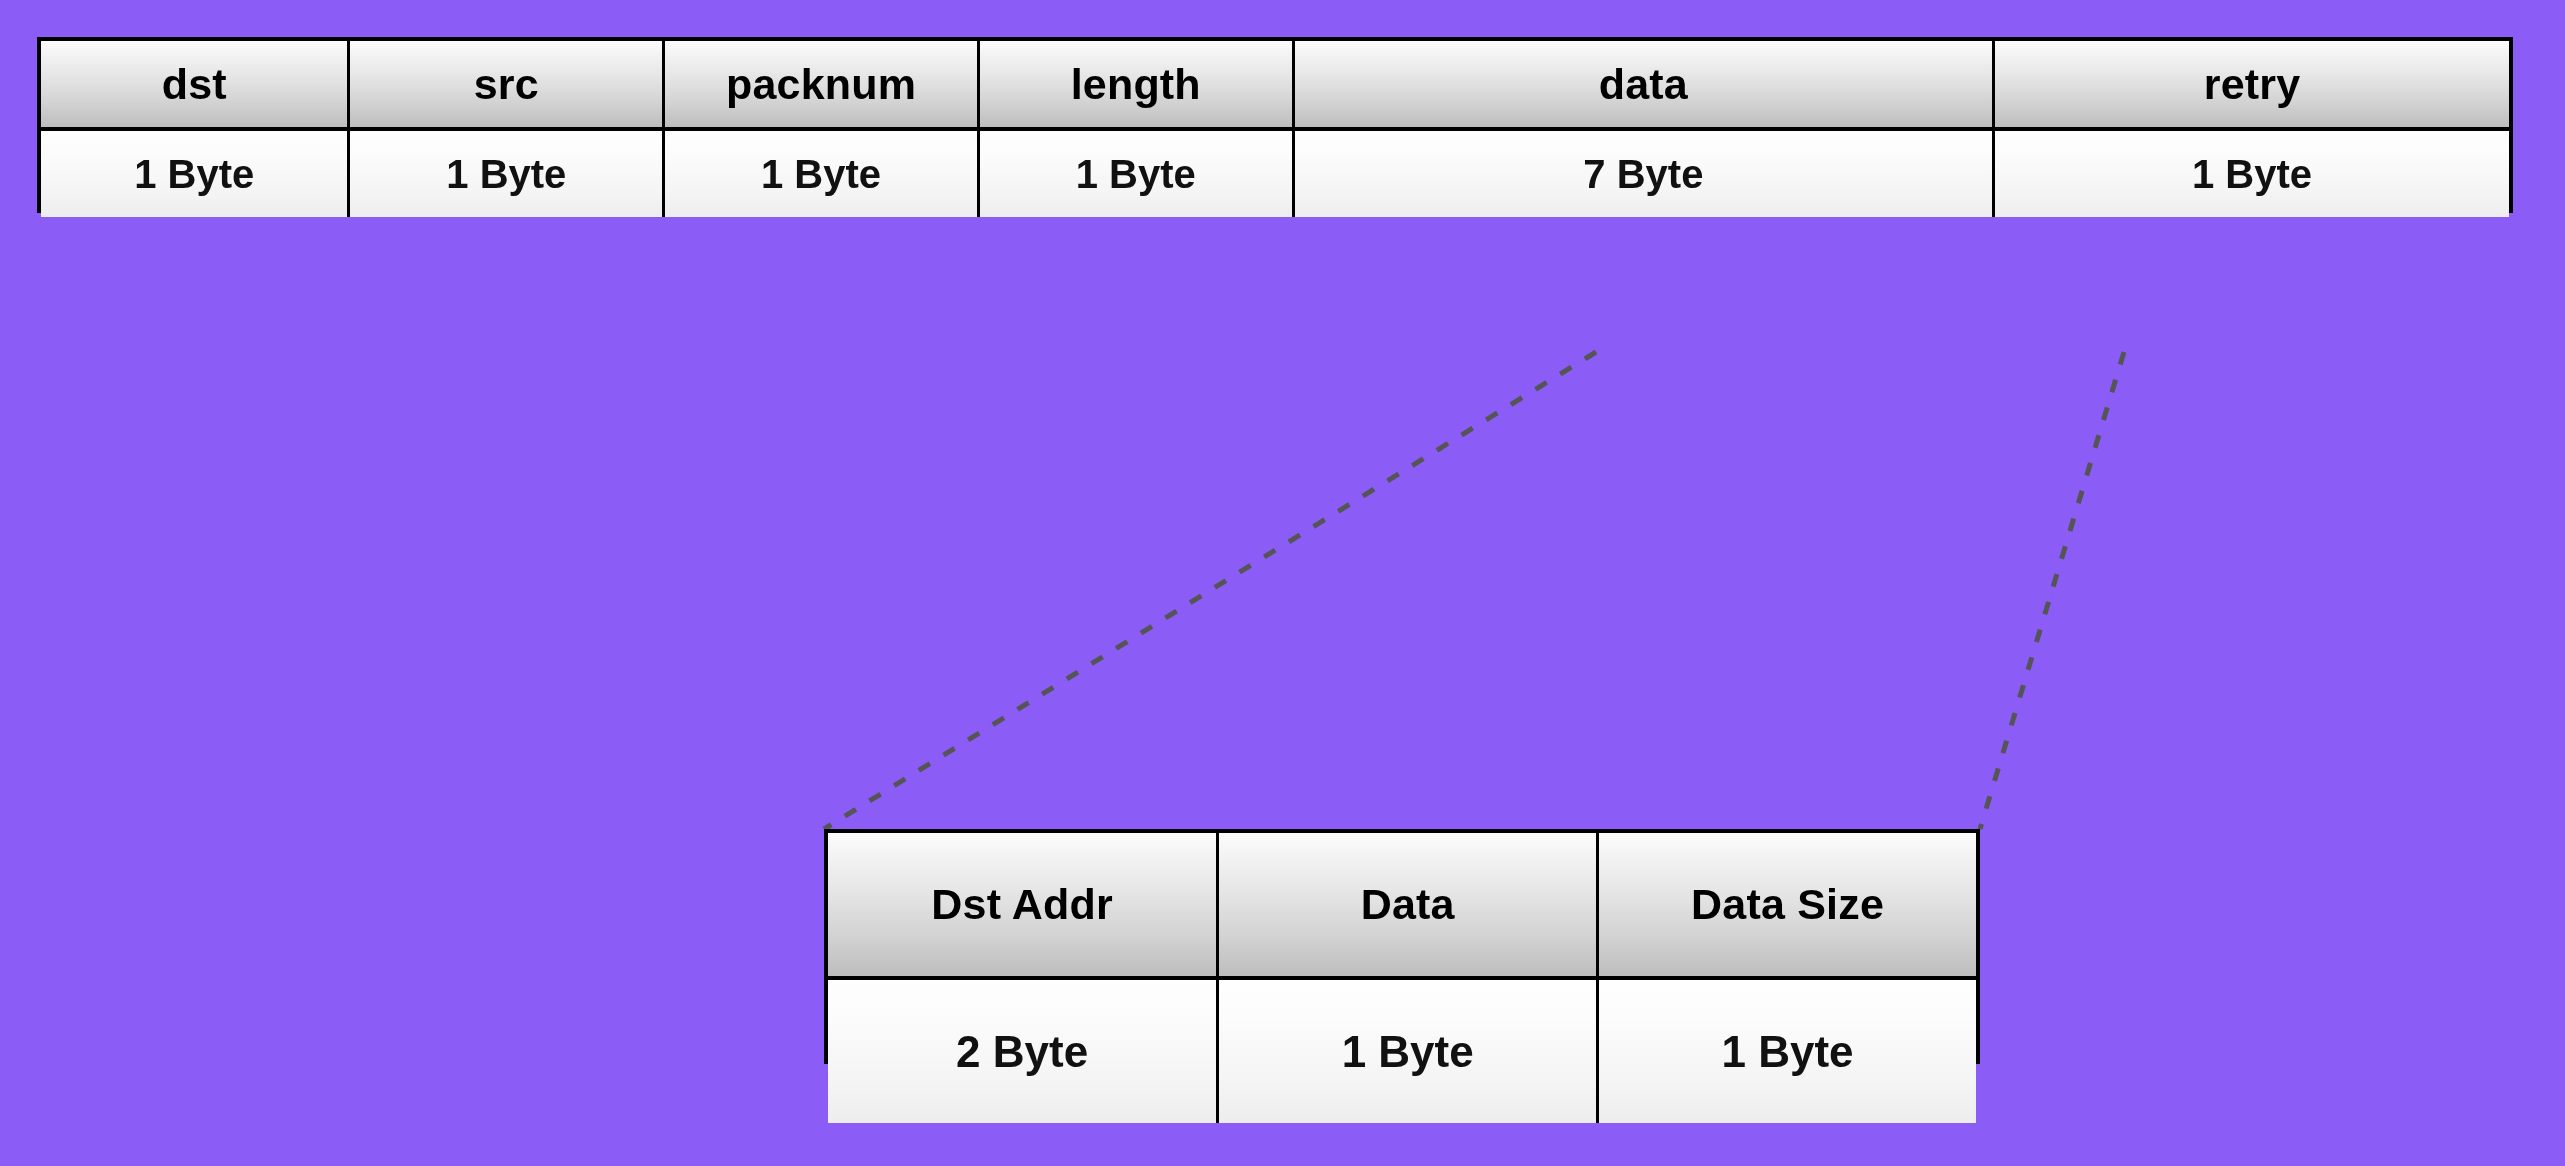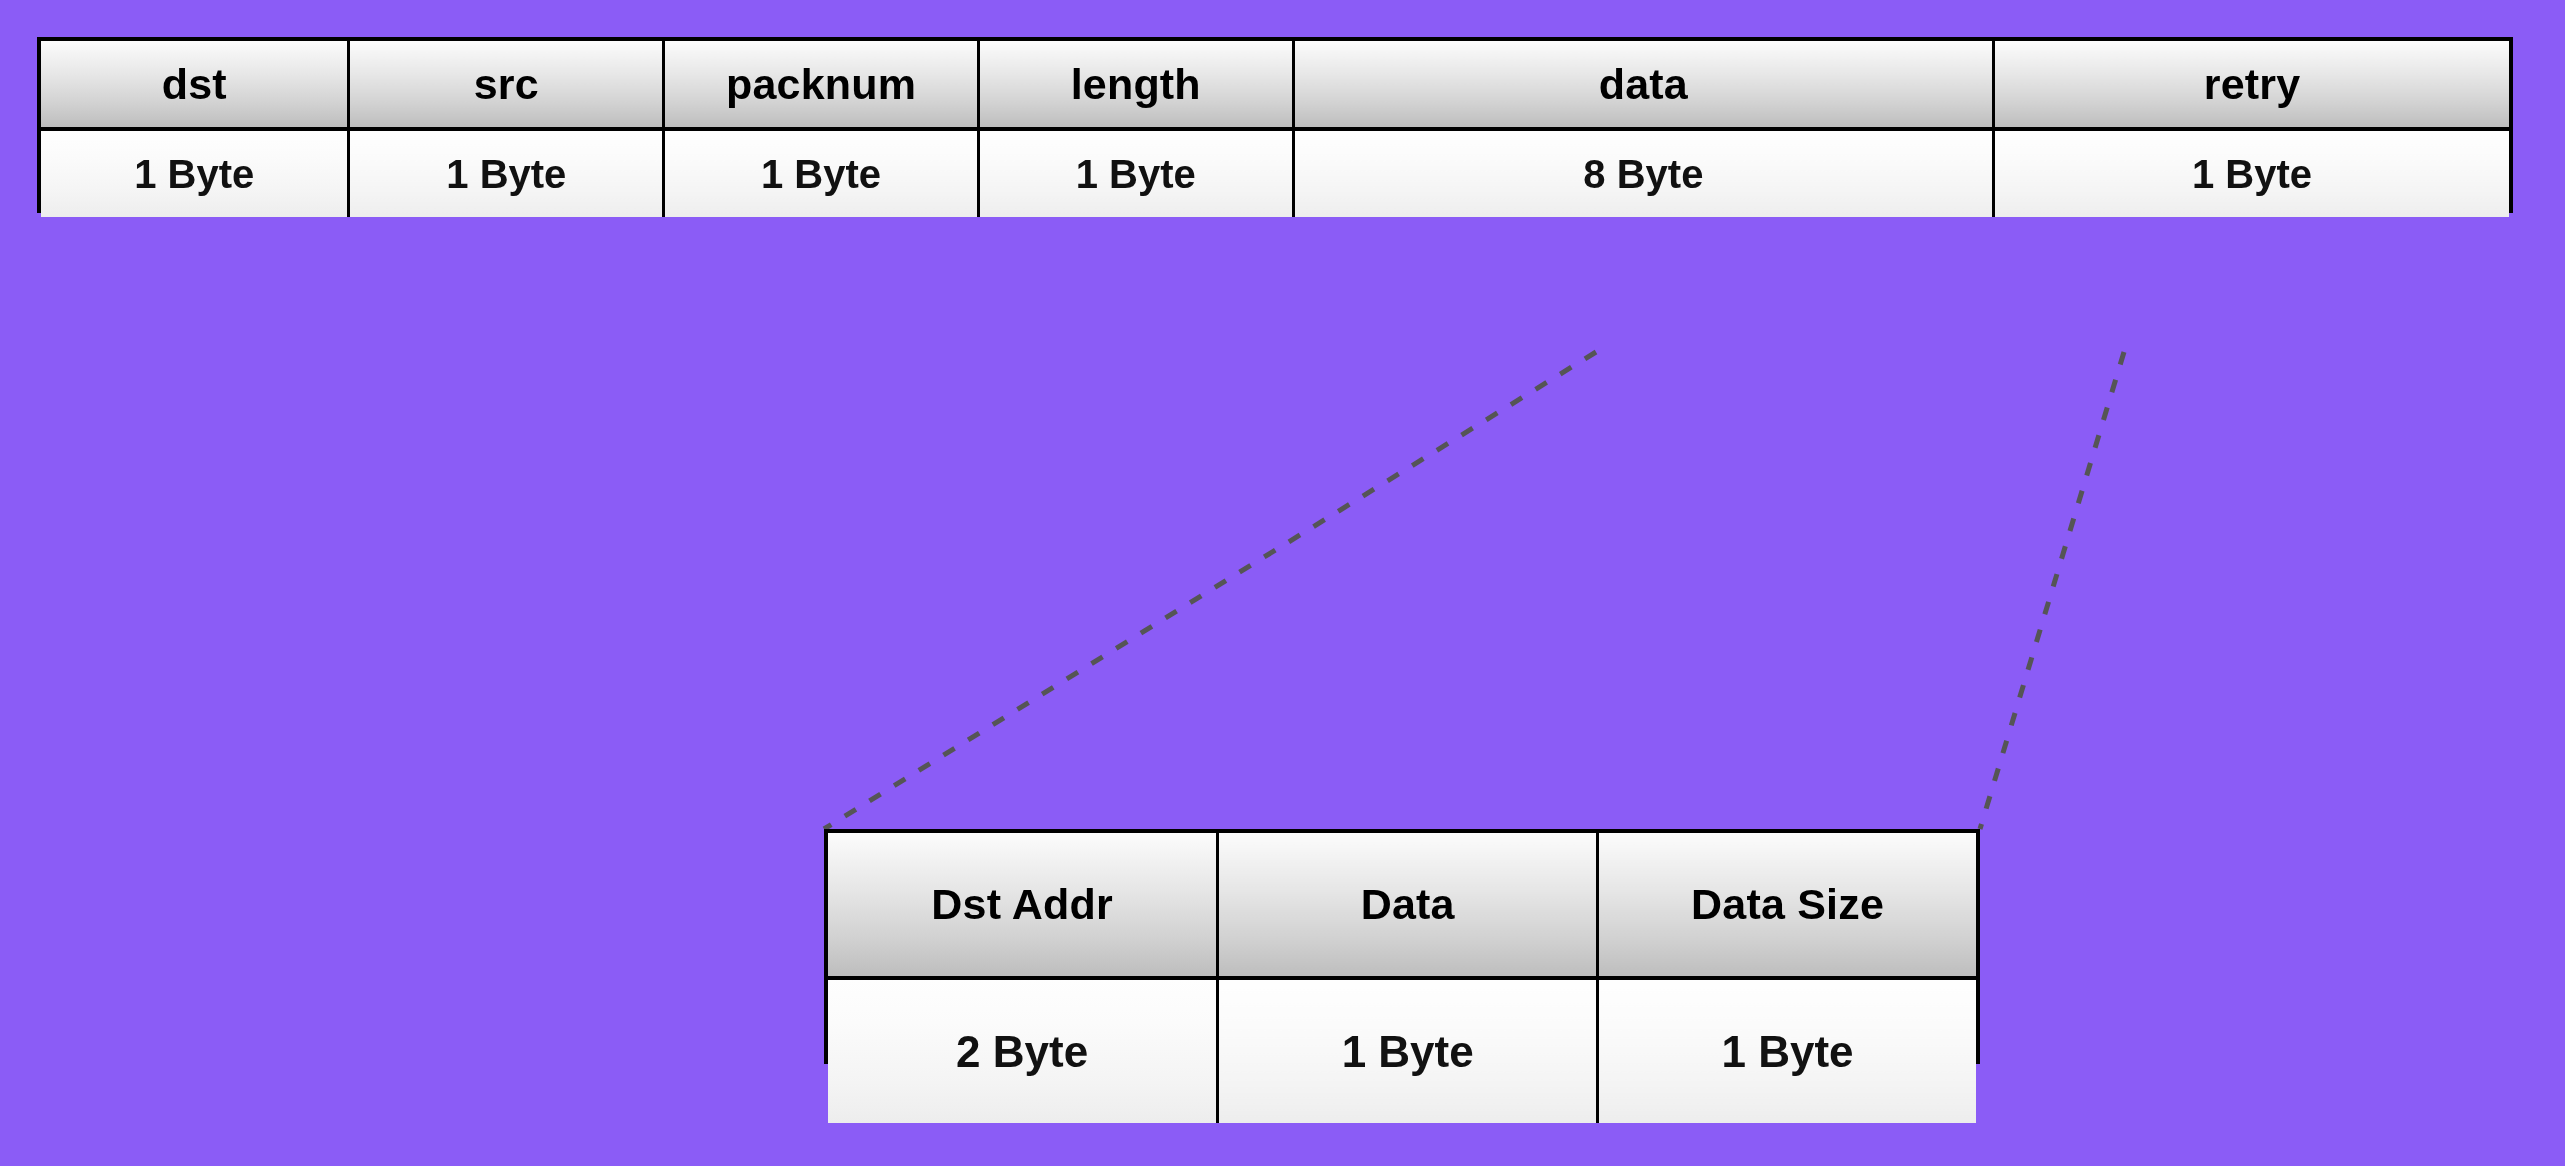--- a/index.html
+++ b/index.html
@@ -115,21 +115,21 @@
           <th style="width: 28.433%;">data</th>
           <th style="width: 20.9478%;">retry</th>
         </tr>
       </thead>
       <tbody>
         <tr>
           <td style="width: 12.4933%;">1 Byte</td>
           <td style="width: 12.7087%;">1 Byte</td>
           <td style="width: 12.7087%;">1 Byte</td>
           <td style="width: 12.7087%;">1 Byte</td>
-          <td style="width: 28.433%;">8 Byte</td>
+          <td style="width: 28.433%;">7 Byte</td>
           <td style="width: 20.9478%;">1 Byte</td>
         </tr>
       </tbody>
     </table>
   </div>
 
   <div class="packet-table" id="packet-detail">
     <table>
       <thead>
         <tr>

